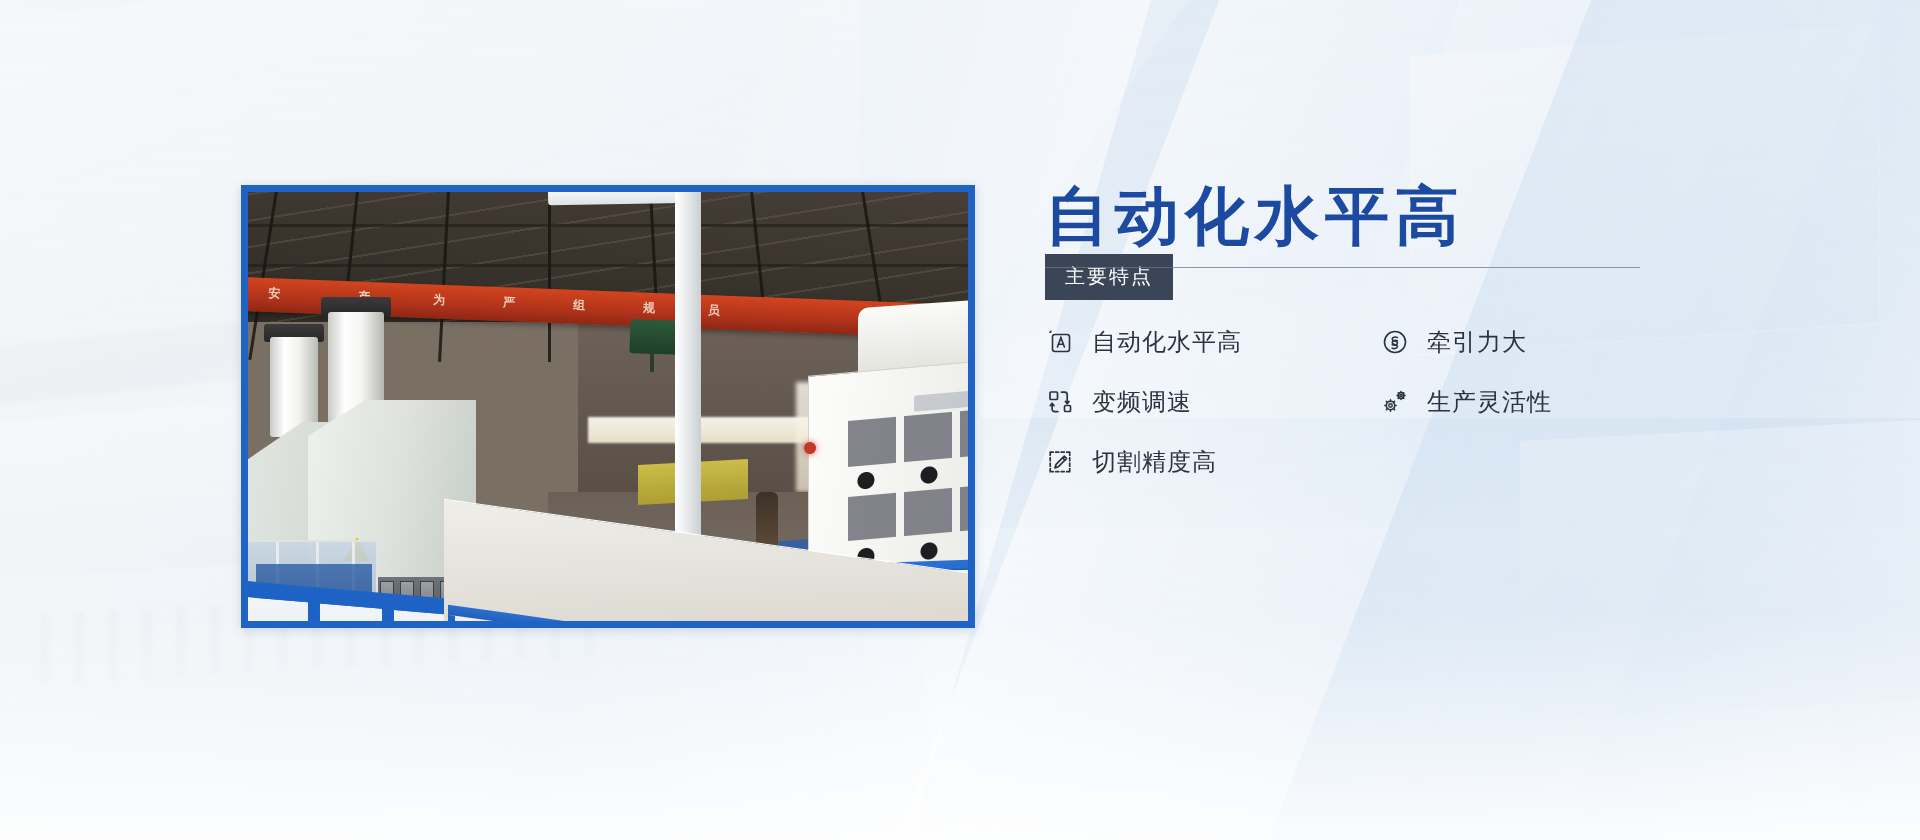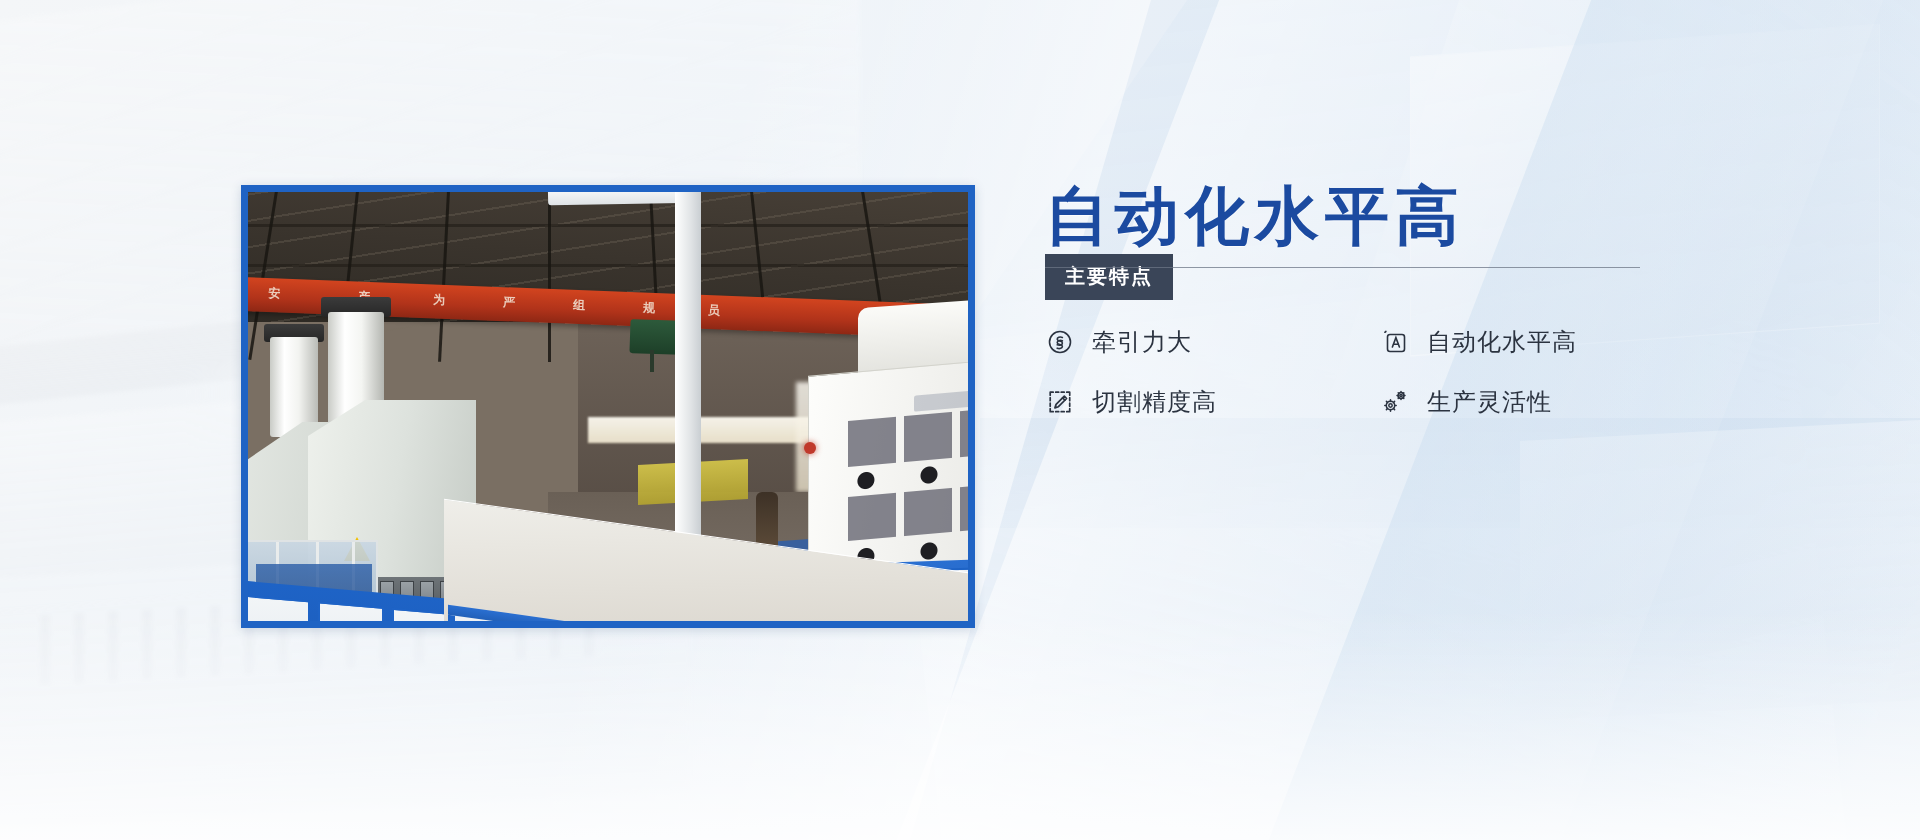--- a/index.html
+++ b/index.html
@@ -408,21 +408,21 @@
     max-width:600px;
   }
   .rule {
     margin-top:16px;
     width:595px; height:1px; background:#6c7585; opacity:.75;
   }
   .badge-row { margin-top:-14px; }
   .badge {
     display:inline-block;
     background:#3a4558; color:#ffffff;
-    font-size:20px; font-weight:bold; letter-spacing:2px;
+    font-size:20px; font-weight:normal; letter-spacing:2px;
     padding:9px 20px 10px;
   }
 
   .features {
     margin-top:26px;
     display:grid;
     grid-template-columns:335px 335px;
     row-gap:28px;
   }
   .feature { display:flex; align-items:center; gap:17px; }
@@ -573,55 +573,54 @@
 
     <div class="badge-row">
       <span class="badge">主要特点</span>
     </div>
 
     <div class="features">
 
       <div class="feature">
         <span class="ic">
           <svg viewBox="0 0 28 28" fill="none" stroke="currentColor" stroke-width="1.6">
-            <circle cx="14" cy="14" r="10.5"></circle>
-            <path d="M16.4 9.4c-2.6-1-5.2.1-5.2 1.9 0 2.2 5.2 1.4 5.2 3.6 0 1.8-2.6 2.9-5.2 1.9" stroke-linecap="round"></path>
-            <path d="M16.4 12.8c-2.6-1-5.2.1-5.2 1.9 0 2.2 5.2 1.4 5.2 3.6 0 1.8-2.6 2.9-5.2 1.9" stroke-linecap="round"></path>
-          </svg>
-        </span>
-        <span class="lb">牵引力大</span>
-      </div>
-
-      <div class="feature">
-        <span class="ic">
-          <svg viewBox="0 0 28 28" fill="none" stroke="currentColor" stroke-width="1.6">
             <path d="M4 3.5h1.6M4 3.5v1.6"></path>
             <rect x="6.5" y="6.5" width="17" height="17" rx="2.5"></rect>
             <path d="M11.4 19 L14.9 9.6 L18.4 19" stroke-linecap="round"></path>
             <path d="M12.6 16.2 h4.6" stroke-linecap="round"></path>
           </svg>
         </span>
         <span class="lb">自动化水平高</span>
       </div>
 
-
+      <div class="feature">
+        <span class="ic">
+          <svg viewBox="0 0 28 28" fill="none" stroke="currentColor" stroke-width="1.6">
+            <circle cx="14" cy="14" r="10.5"></circle>
+            <path d="M16.4 9.4c-2.6-1-5.2.1-5.2 1.9 0 2.2 5.2 1.4 5.2 3.6 0 1.8-2.6 2.9-5.2 1.9" stroke-linecap="round"></path>
+            <path d="M16.4 12.8c-2.6-1-5.2.1-5.2 1.9 0 2.2 5.2 1.4 5.2 3.6 0 1.8-2.6 2.9-5.2 1.9" stroke-linecap="round"></path>
+          </svg>
+        </span>
+        <span class="lb">牵引力大</span>
+      </div>
 
       <div class="feature">
         <span class="ic">
           <svg viewBox="0 0 28 28" fill="none" stroke="currentColor" stroke-width="1.7">
-            <path d="M4.2 4.2h3M9.7 4.2h3M15.2 4.2h3M20.7 4.2h3
-                     M23.7 4.2v3M23.7 9.7v3M23.7 15.2v3M23.7 20.7v3
-                     M23.7 23.7h-3M18.2 23.7h-3M12.7 23.7h-3M7.2 23.7h-3
-                     M4.2 23.7v-3M4.2 18.2v-3M4.2 12.7v-3M4.2 7.2v-3" stroke-linecap="round"></path>
-            <path d="M18.3 8.2 10.1 16.4 8.9 19.9 12.4 18.7 20.6 10.5z" stroke-linejoin="round"></path>
-            <path d="M16.6 9.9 18.9 12.2" stroke-linecap="round"></path>
+            <rect x="4" y="4" width="7.5" height="7.5" rx="1"></rect>
+            <rect x="18.5" y="17.5" width="6" height="6" rx="1"></rect>
+            <path d="M15.5 4.2h3.2a2.5 2.5 0 0 1 2.5 2.5v8.6" stroke-linecap="round"></path>
+            <path d="M19.4 13.4 21.2 15.6 23 13.4" stroke-linecap="round" stroke-linejoin="round"></path>
+            <path d="M11.8 23.6H8.6a2.5 2.5 0 0 1-2.5-2.5v-5.6" stroke-linecap="round"></path>
+            <path d="M8 17.6 6.1 15.4 4.3 17.6" stroke-linecap="round" stroke-linejoin="round"></path>
           </svg>
         </span>
-        <span class="lb">切割精度高</span>
+        <span class="lb">变频调速</span>
       </div>
+
 
       <div class="feature">
         <span class="ic">
           <svg viewBox="0 0 28 28" fill="none" stroke="currentColor" stroke-width="1.5">
             <g transform="translate(-1.5,2.5)">
               <circle cx="11" cy="15" r="4.2"></circle>
               <circle cx="11" cy="15" r="1.7"></circle>
               <path d="M11 9.3v1.6M11 19.1v1.6M5.3 15h1.6M15.1 15h1.6
                        M6.9 10.9l1.2 1.2M13.9 17.9l1.2 1.2
                        M15.1 10.9l-1.2 1.2M8.1 17.9l-1.2 1.2" stroke-linecap="round"></path>
@@ -631,15 +630,29 @@
               <circle cx="19" cy="8.6" r="1.2"></circle>
               <path d="M19 4.6v1.2M19 11.4v1.2M15 8.6h1.2M21.8 8.6H23
                        M16.2 5.8l.9.9M20.9 10.5l.9.9
                        M21.8 5.8l-.9.9M17.1 10.5l-.9.9" stroke-linecap="round"></path>
             </g>
           </svg>
         </span>
         <span class="lb">生产灵活性</span>
       </div>
 
+      <div class="feature">
+        <span class="ic">
+          <svg viewBox="0 0 28 28" fill="none" stroke="currentColor" stroke-width="1.7">
+            <path d="M4.2 4.2h3M9.7 4.2h3M15.2 4.2h3M20.7 4.2h3
+                     M23.7 4.2v3M23.7 9.7v3M23.7 15.2v3M23.7 20.7v3
+                     M23.7 23.7h-3M18.2 23.7h-3M12.7 23.7h-3M7.2 23.7h-3
+                     M4.2 23.7v-3M4.2 18.2v-3M4.2 12.7v-3M4.2 7.2v-3" stroke-linecap="round"></path>
+            <path d="M18.3 8.2 10.1 16.4 8.9 19.9 12.4 18.7 20.6 10.5z" stroke-linejoin="round"></path>
+            <path d="M16.6 9.9 18.9 12.2" stroke-linecap="round"></path>
+          </svg>
+        </span>
+        <span class="lb">切割精度高</span>
+      </div>
+
     </div>
   </div>
 </div>
 
 </body></html>

